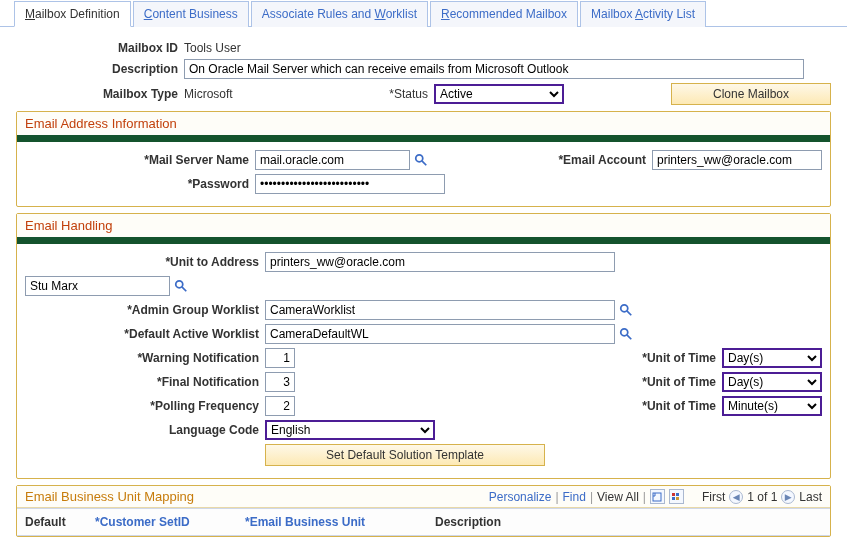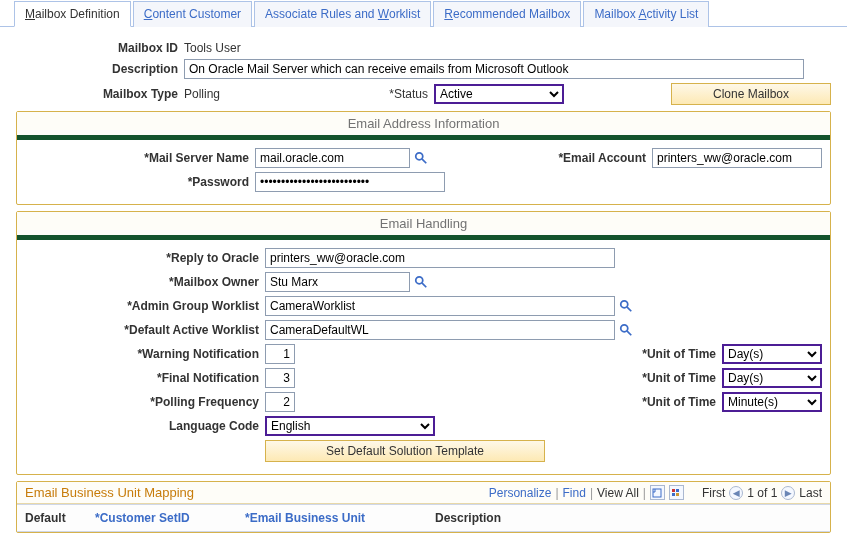--- a/index.html
+++ b/index.html
@@ -63,26 +63,25 @@
     font-size: 12px;
     cursor: pointer;
     color: #333;
   }
   .section {
     border: 1px solid #d6b24c;
     margin: 6px 0;
     border-radius: 2px;
   }
   .section-title {
-    color: #737373;
+    color: #c2410c;
     padding: 4px 8px;
     font-size: 13px;
-    border-bottom: 5px solid #14532d;
+    border-bottom: 7px solid #14532d;
     background: #fefdf8;
-    text-align: center;
   }
   .section-body { padding: 8px 8px; }
   .lookup-icon {
     display: inline-block;
     width: 14px;
     height: 14px;
     margin-left: 4px;
     cursor: pointer;
     position: relative;
     vertical-align: middle;
@@ -135,21 +134,21 @@
   .lbl-col-230 { width: 230px; }
 </style>
 </head>
 <body>
 
 <div class="tabs">
   <div class="tab active">
     <span></span><span class="accel">M</span><span>ailbox Definition</span>
   </div>
   <div class="tab">
-    <span></span><span class="accel">C</span><span>ontent Customer</span>
+    <span></span><span class="accel">C</span><span>ontent Business</span>
   </div>
   <div class="tab">
     <span>Associate Rules and </span><span class="accel">W</span><span>orklist</span>
   </div>
   <div class="tab">
     <span></span><span class="accel">R</span><span>ecommended Mailbox</span>
   </div>
   <div class="tab">
     <span>Mailbox </span><span class="accel">A</span><span>ctivity List</span>
   </div>
@@ -160,21 +159,21 @@
   <div class="row">
     <div class="label" style="width:168px; font-weight:bold;">Mailbox ID</div>
     <div class="value">Tools User</div>
   </div>
   <div class="row">
     <div class="label" style="width:168px; font-weight:bold;">Description</div>
     <input type="text" style="width: 620px;" value="On Oracle Mail Server which can receive emails from Microsoft Outlook">
   </div>
   <div class="row" style="align-items:center;">
     <div class="label" style="width:168px; font-weight:bold;">Mailbox Type</div>
-    <div class="value" style="width:190px;">Polling</div>
+    <div class="value" style="width:190px;">Microsoft</div>
     <div class="label" style="width:60px; font-weight:normal;">*Status</div>
     <select style="width:130px;">
       <option>Active</option>
     </select>
     <div style="flex:1"></div>
     <button class="btn" style="width:160px;">Clone Mailbox</button>
   </div>
 
   <div class="section">
     <div class="section-title">Email Address Information</div>
@@ -196,25 +195,24 @@
         <div class="label lbl-col-230" style="font-weight:bold;">*Password</div>
         <input type="password" style="width: 190px;" value="••••••••••••••••••••••••••">
       </div>
     </div>
   </div>
 
   <div class="section">
     <div class="section-title">Email Handling</div>
     <div class="section-body">
       <div class="row">
-        <div class="label lbl-col-240" style="font-weight:bold;">*Reply to Oracle</div>
+        <div class="label lbl-col-240" style="font-weight:bold;">*Unit to Address</div>
         <input type="text" style="width: 350px;" value="printers_ww@oracle.com">
       </div>
       <div class="row">
-        <div class="label lbl-col-240" style="font-weight:bold;">*Mailbox Owner</div>
         <input type="text" style="width: 145px;" value="Stu Marx">
         <span class="lookup-icon">
           <svg viewBox="0 0 16 16">
               <circle cx="6" cy="6" r="4" fill="none" stroke="#3c6cc7" stroke-width="2"></circle>
               <line x1="9" y1="9" x2="14" y2="14" stroke="#3c6cc7" stroke-width="2"></line>
             </svg>
         </span>
       </div>
       <div class="row">
         <div class="label lbl-col-240" style="font-weight:bold;">*Admin Group Worklist</div>

